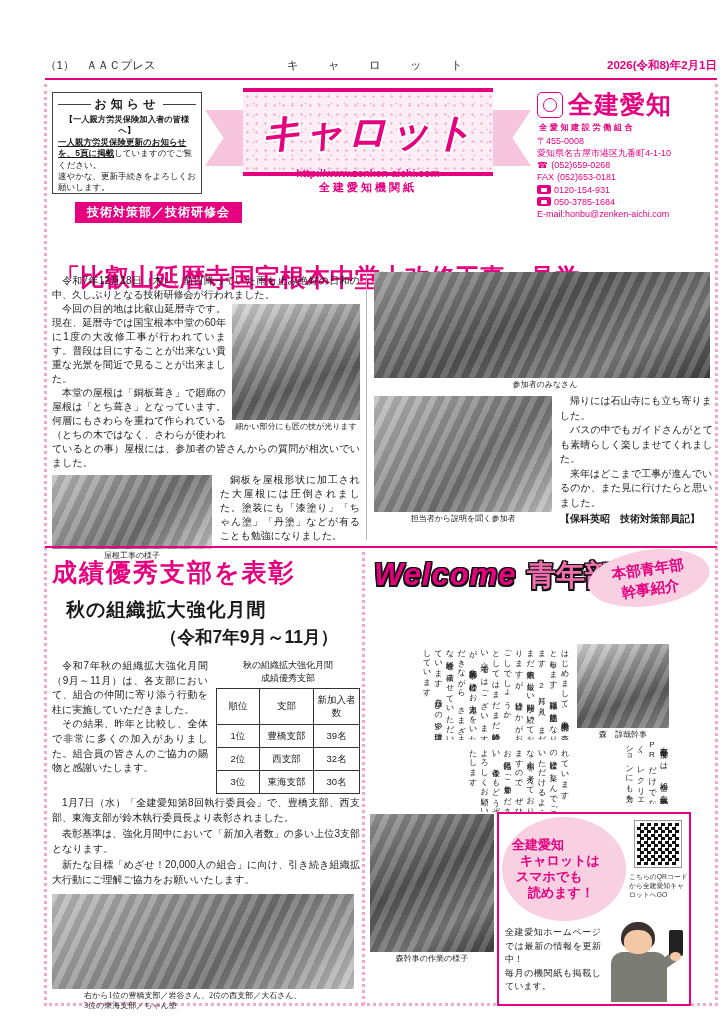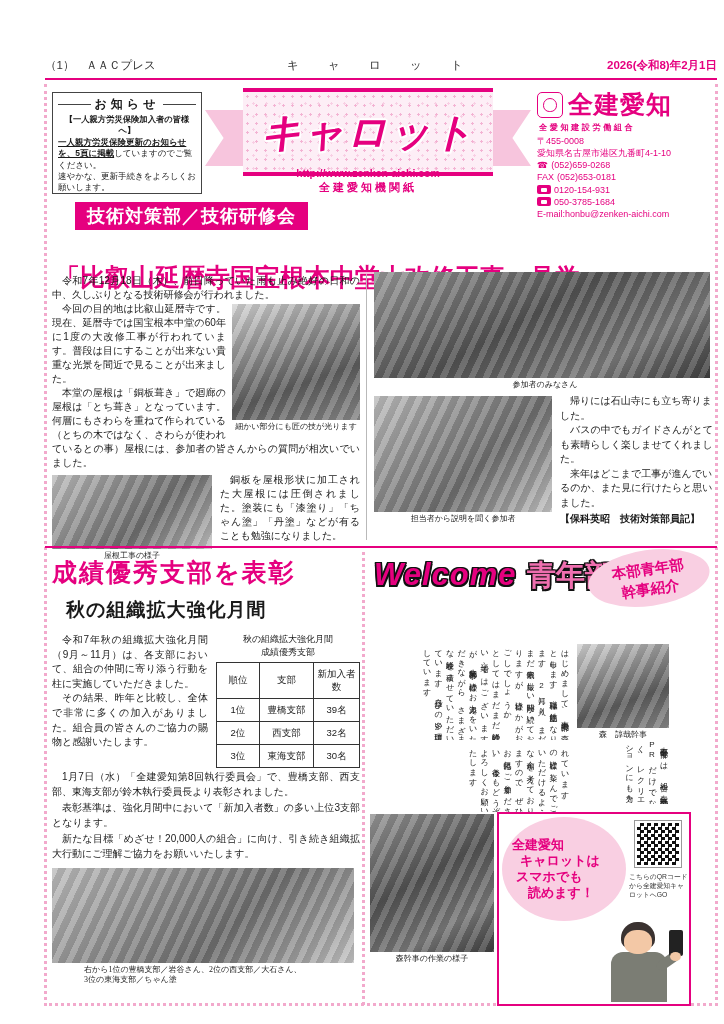--- a/index.html
+++ b/index.html
@@ -45,21 +45,21 @@
   .org-logo { width:26px; height:26px; border:1.5px solid #e5007f; border-radius:5px; position:relative; flex:none; }
   .org-logo:after { content:""; position:absolute; left:5px; top:5px; width:12px; height:12px; border:1.5px solid #e5007f; border-radius:50% 50% 45% 45%; }
   .org-name { font-size:25px; font-weight:bold; letter-spacing:1px; font-family:"Liberation Serif",serif; }
   .org-sub { font-size:8.2px; letter-spacing:2.5px; font-weight:bold; margin:1px 0 2px 2px; }
   .org-line { font-size:9px; line-height:1.35; display:flex; align-items:center; gap:3px; white-space:nowrap; }
   .org-line .ic { font-size:9px; }
   .chip { display:inline-block; width:14px; height:9px; background:#e5007f; border-radius:2px; position:relative; flex:none; }
   .chip:after { content:""; position:absolute; left:4px; top:2.5px; width:6px; height:4px; background:#fff; border-radius:1px; }
 
   
-  .kicker { position:absolute; left:75px; top:202px; background:#e5007f; color:#fff; font-weight:bold; font-size:18px; padding:2px 12px; letter-spacing:1px; }
+  .kicker { position:absolute; left:75px; top:202px; background:#e5007f; color:#fff; font-weight:bold; font-size:12px; padding:2px 12px; letter-spacing:1px; }
   .headline { position:absolute; left:55px; top:228px; width:640px; text-align:left; color:#e5007f; font-weight:bold; font-size:25px; letter-spacing:0;margin-top:33px; }
   .a1-left { position:absolute; left:52px; top:274px; width:308px; font-size:10px; line-height:14px; text-align:justify; }
   .a1-right { position:absolute; left:374px; top:272px; width:342px; font-size:10px; line-height:14.5px; }
   .colrule { position:absolute; left:366px; top:274px; width:0; height:266px; border-left:1px solid #b9b9b9; }
   p.ind { text-indent:1em; }
   figure.fl { float:left; margin:2px 8px 2px 0; }
   figure.fr { float:right; margin:2px 0 2px 6px; }
   .photo { background:linear-gradient(135deg,#c2c2c2 0%,#8f8f8f 35%,#707070 60%,#a3a3a3 85%,#c9c9c9 100%); position:relative; overflow:hidden; }
   .photo:after { content:""; position:absolute; inset:0; background:repeating-linear-gradient(115deg, rgba(255,255,255,.14) 0 6px, rgba(0,0,0,.10) 6px 13px); }
   .photo.alt { background:linear-gradient(160deg,#d8d8d8 0%,#9d9d9d 30%,#5f5f5f 65%,#8b8b8b 100%); }
@@ -218,20 +218,21 @@
       <p class="byline">【保科英昭　技術対策部員記】</p>
     </div>
   </div>
 
   <div class="hrule"></div>
   <div class="lace-mid"></div>
 
   <div class="a2">
     <div class="a2-title">成績優秀支部を表彰</div>
     <div class="a2-sub1">秋の組織拡大強化月間</div>
+    <div class="a2-sub2">（令和7年9月～11月）</div>
     <div class="a2-cols">
       <div class="a2-text">
         <p class="ind">令和7年秋の組織拡大強化月間（9月～11月）は、各支部において、組合の仲間に寄り添う行動を柱に実施していただきました。</p>
         <p class="ind">その結果、昨年と比較し、全体で非常に多くの加入がありました。組合員の皆さんのご協力の賜物と感謝いたします。</p>
       </div>
       <div class="a2-tablebox">
         <div class="tbl-title">
           <div>秋の組織拡大強化月間</div>
           <div>成績優秀支部</div>
         </div>
@@ -302,20 +303,24 @@
 
     <div class="promo">
       <div class="promo-ellipse">
         <div>全建愛知</div>
         <div class="i2">キャロットは</div>
         <div class="i3">スマホでも</div>
         <div class="i4">読めます！</div>
       </div>
       <div class="qr"></div>
       <div class="qr-note">こちらのQRコードから全建愛知キャロットへGO</div>
+      <div class="promo-note">
+        <span>全建愛知ホームページでは最新の情報を更新中！</span><br>
+        <span>毎月の機関紙も掲載しています。</span>
+      </div>
       <div class="person">
         <div class="body"></div>
         <div class="arm"></div>
         <div class="hair"></div>
         <div class="face"></div>
         <div class="phone"></div>
         <div class="hand"></div>
       </div>
     </div>
   </div>

